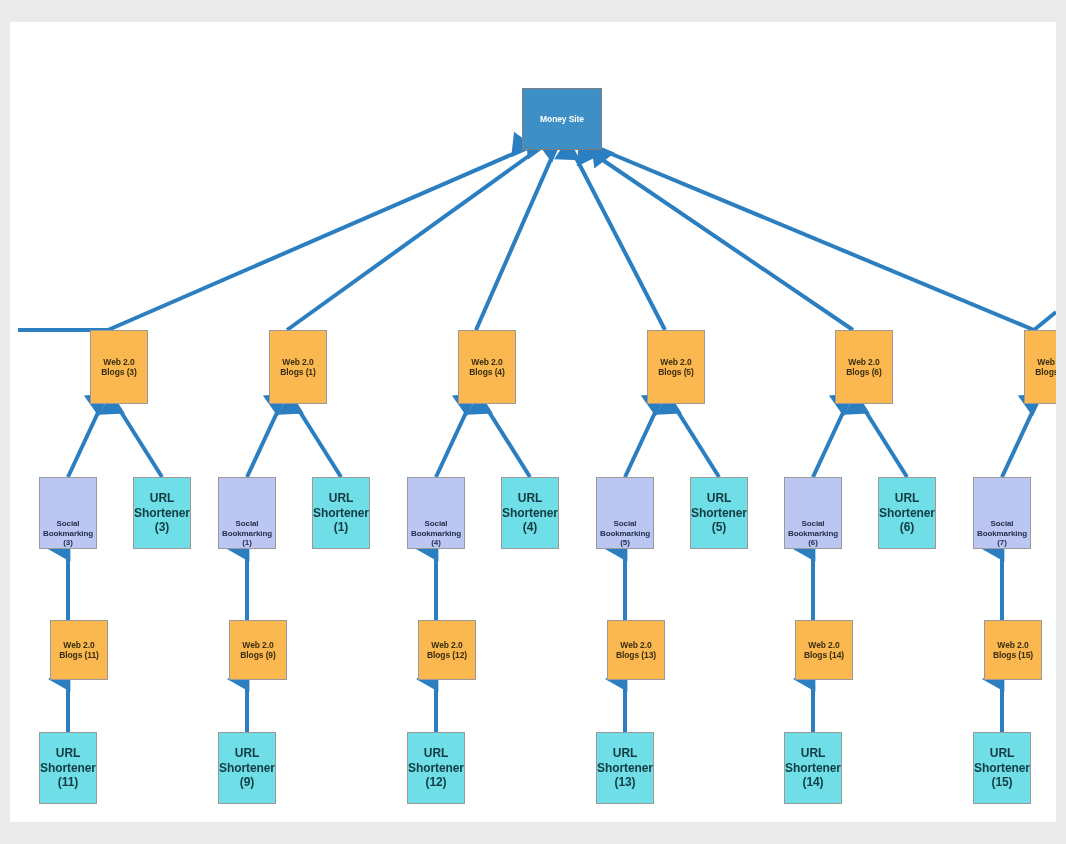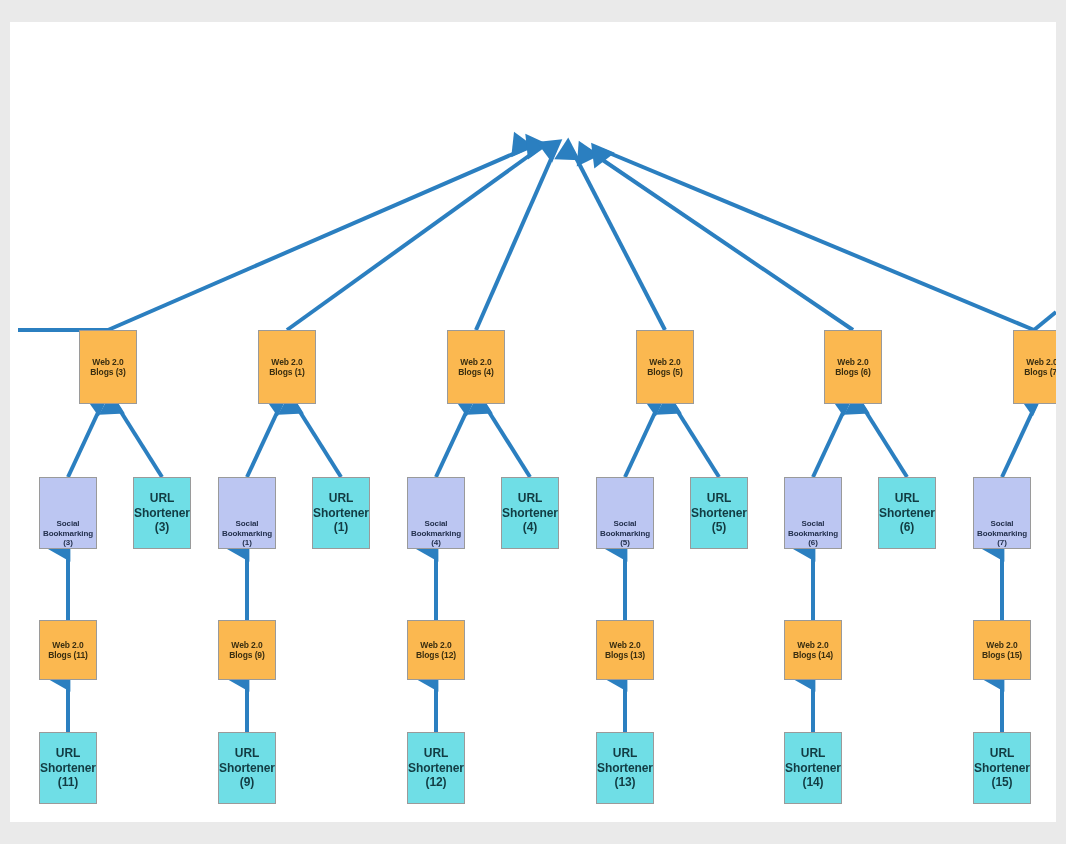--- a/index.html
+++ b/index.html
@@ -56,20 +56,21 @@
     color: #ffffff;
     font-weight: bold;
     font-size: 8.5px;
     border-color: #7f7f7f;
   }
   .node.web20 {
     background: #fbb850;
     color: #3a2e10;
     font-size: 8.5px;
     font-weight: bold;
+    margin-left: 11px;
   }
   .node.social {
     background: #bcc6f2;
     color: #23304d;
     font-size: 8px;
     font-weight: bold;
     align-items: flex-end;
   }
   .node.shortener {
     background: #6fdee6;
@@ -135,20 +136,23 @@
       <g stroke="#2b7fc0" stroke-width="4" fill="none" marker-end="url(#arrow-up)">
         <line x1="58" y1="710" x2="58" y2="657"></line>
         <line x1="237" y1="710" x2="237" y2="657"></line>
         <line x1="426" y1="710" x2="426" y2="657"></line>
         <line x1="615" y1="710" x2="615" y2="657"></line>
         <line x1="803" y1="710" x2="803" y2="657"></line>
         <line x1="992" y1="710" x2="992" y2="657"></line>
       </g>
     </svg>
 
+    <div class="node money" style="left:512px; top:66px; width:80px; height:62px;">
+      <span class="node-label">Money Site</span>
+    </div>
 
     <div class="node web20" style="left:69px; top:308px; width:58px; height:74px;">
       <span class="node-label">Web 2.0
 Blogs (3)</span>
     </div>
     <div class="node web20" style="left:248px; top:308px; width:58px; height:74px;">
       <span class="node-label">Web 2.0
 Blogs (1)</span>
     </div>
     <div class="node web20" style="left:437px; top:308px; width:58px; height:74px;">

